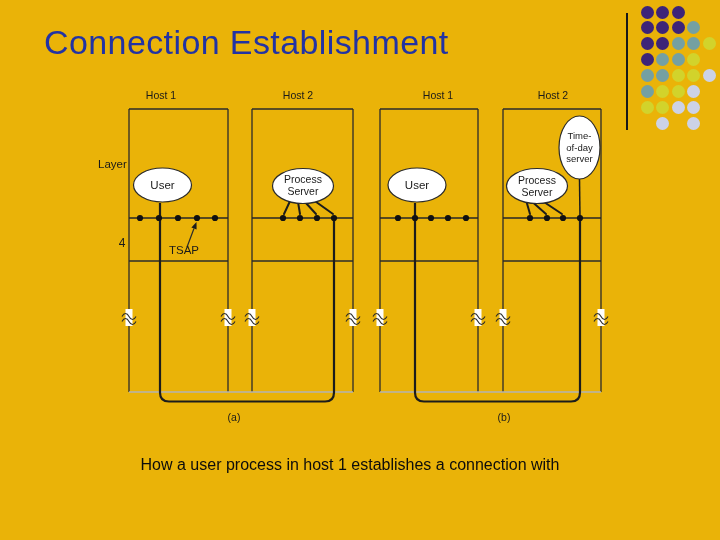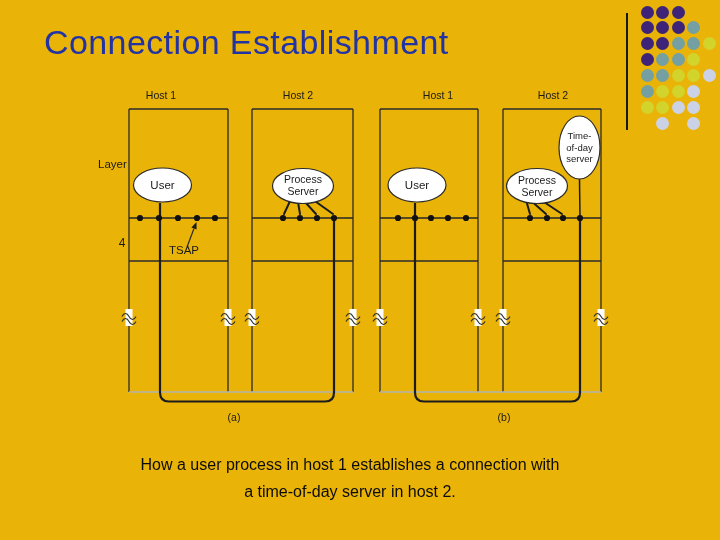--- a/index.html
+++ b/index.html
@@ -208,16 +208,15 @@
     <text x="579.5" y="139" font-size="9.5" text-anchor="middle">Time-</text>
     <text x="579.5" y="150.5" font-size="9.5" text-anchor="middle">of-day</text>
     <text x="579.5" y="162" font-size="9.5" text-anchor="middle">server</text>
 
     <text x="234" y="421" font-size="10.5" text-anchor="middle">(a)</text>
     <text x="504" y="421" font-size="10.5" text-anchor="middle">(b)</text>
   </svg>
 
   <div class="caption">
     <div>How a user process in host 1 establishes a connection with</div>
-    <div>a time-of-day server in host 2.</div>
   </div>
 
 </div>
 
 </body></html>

